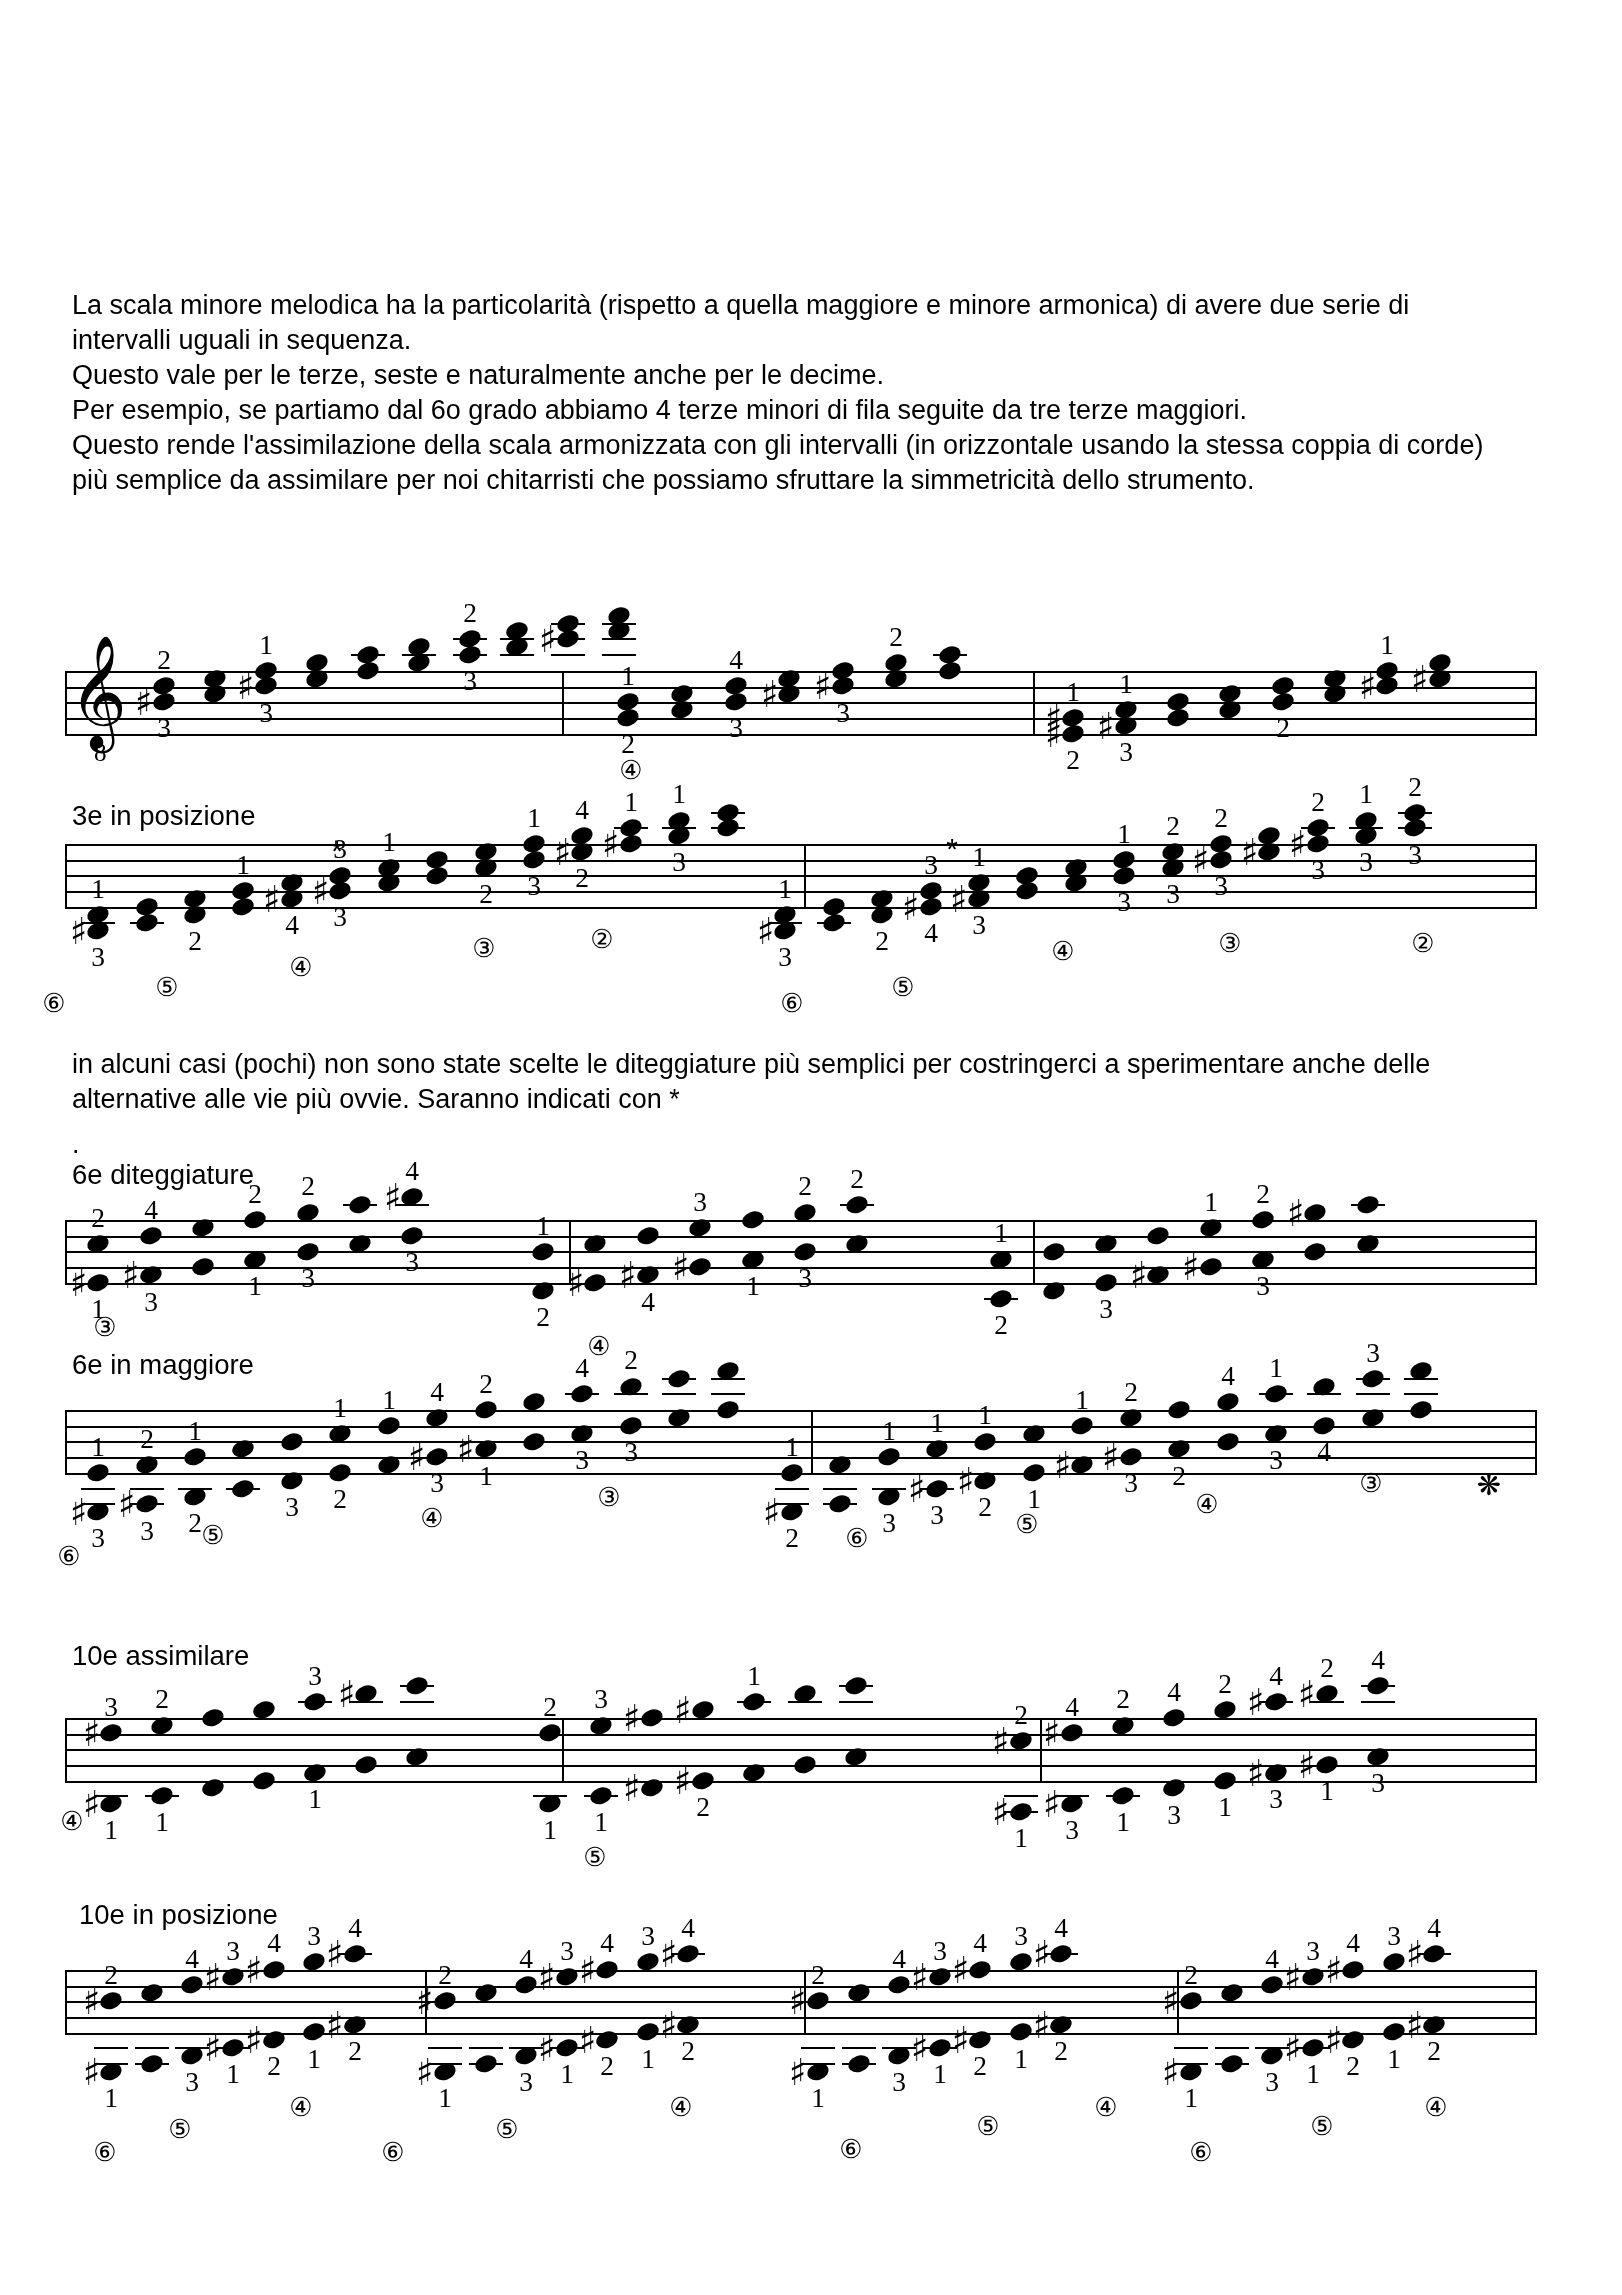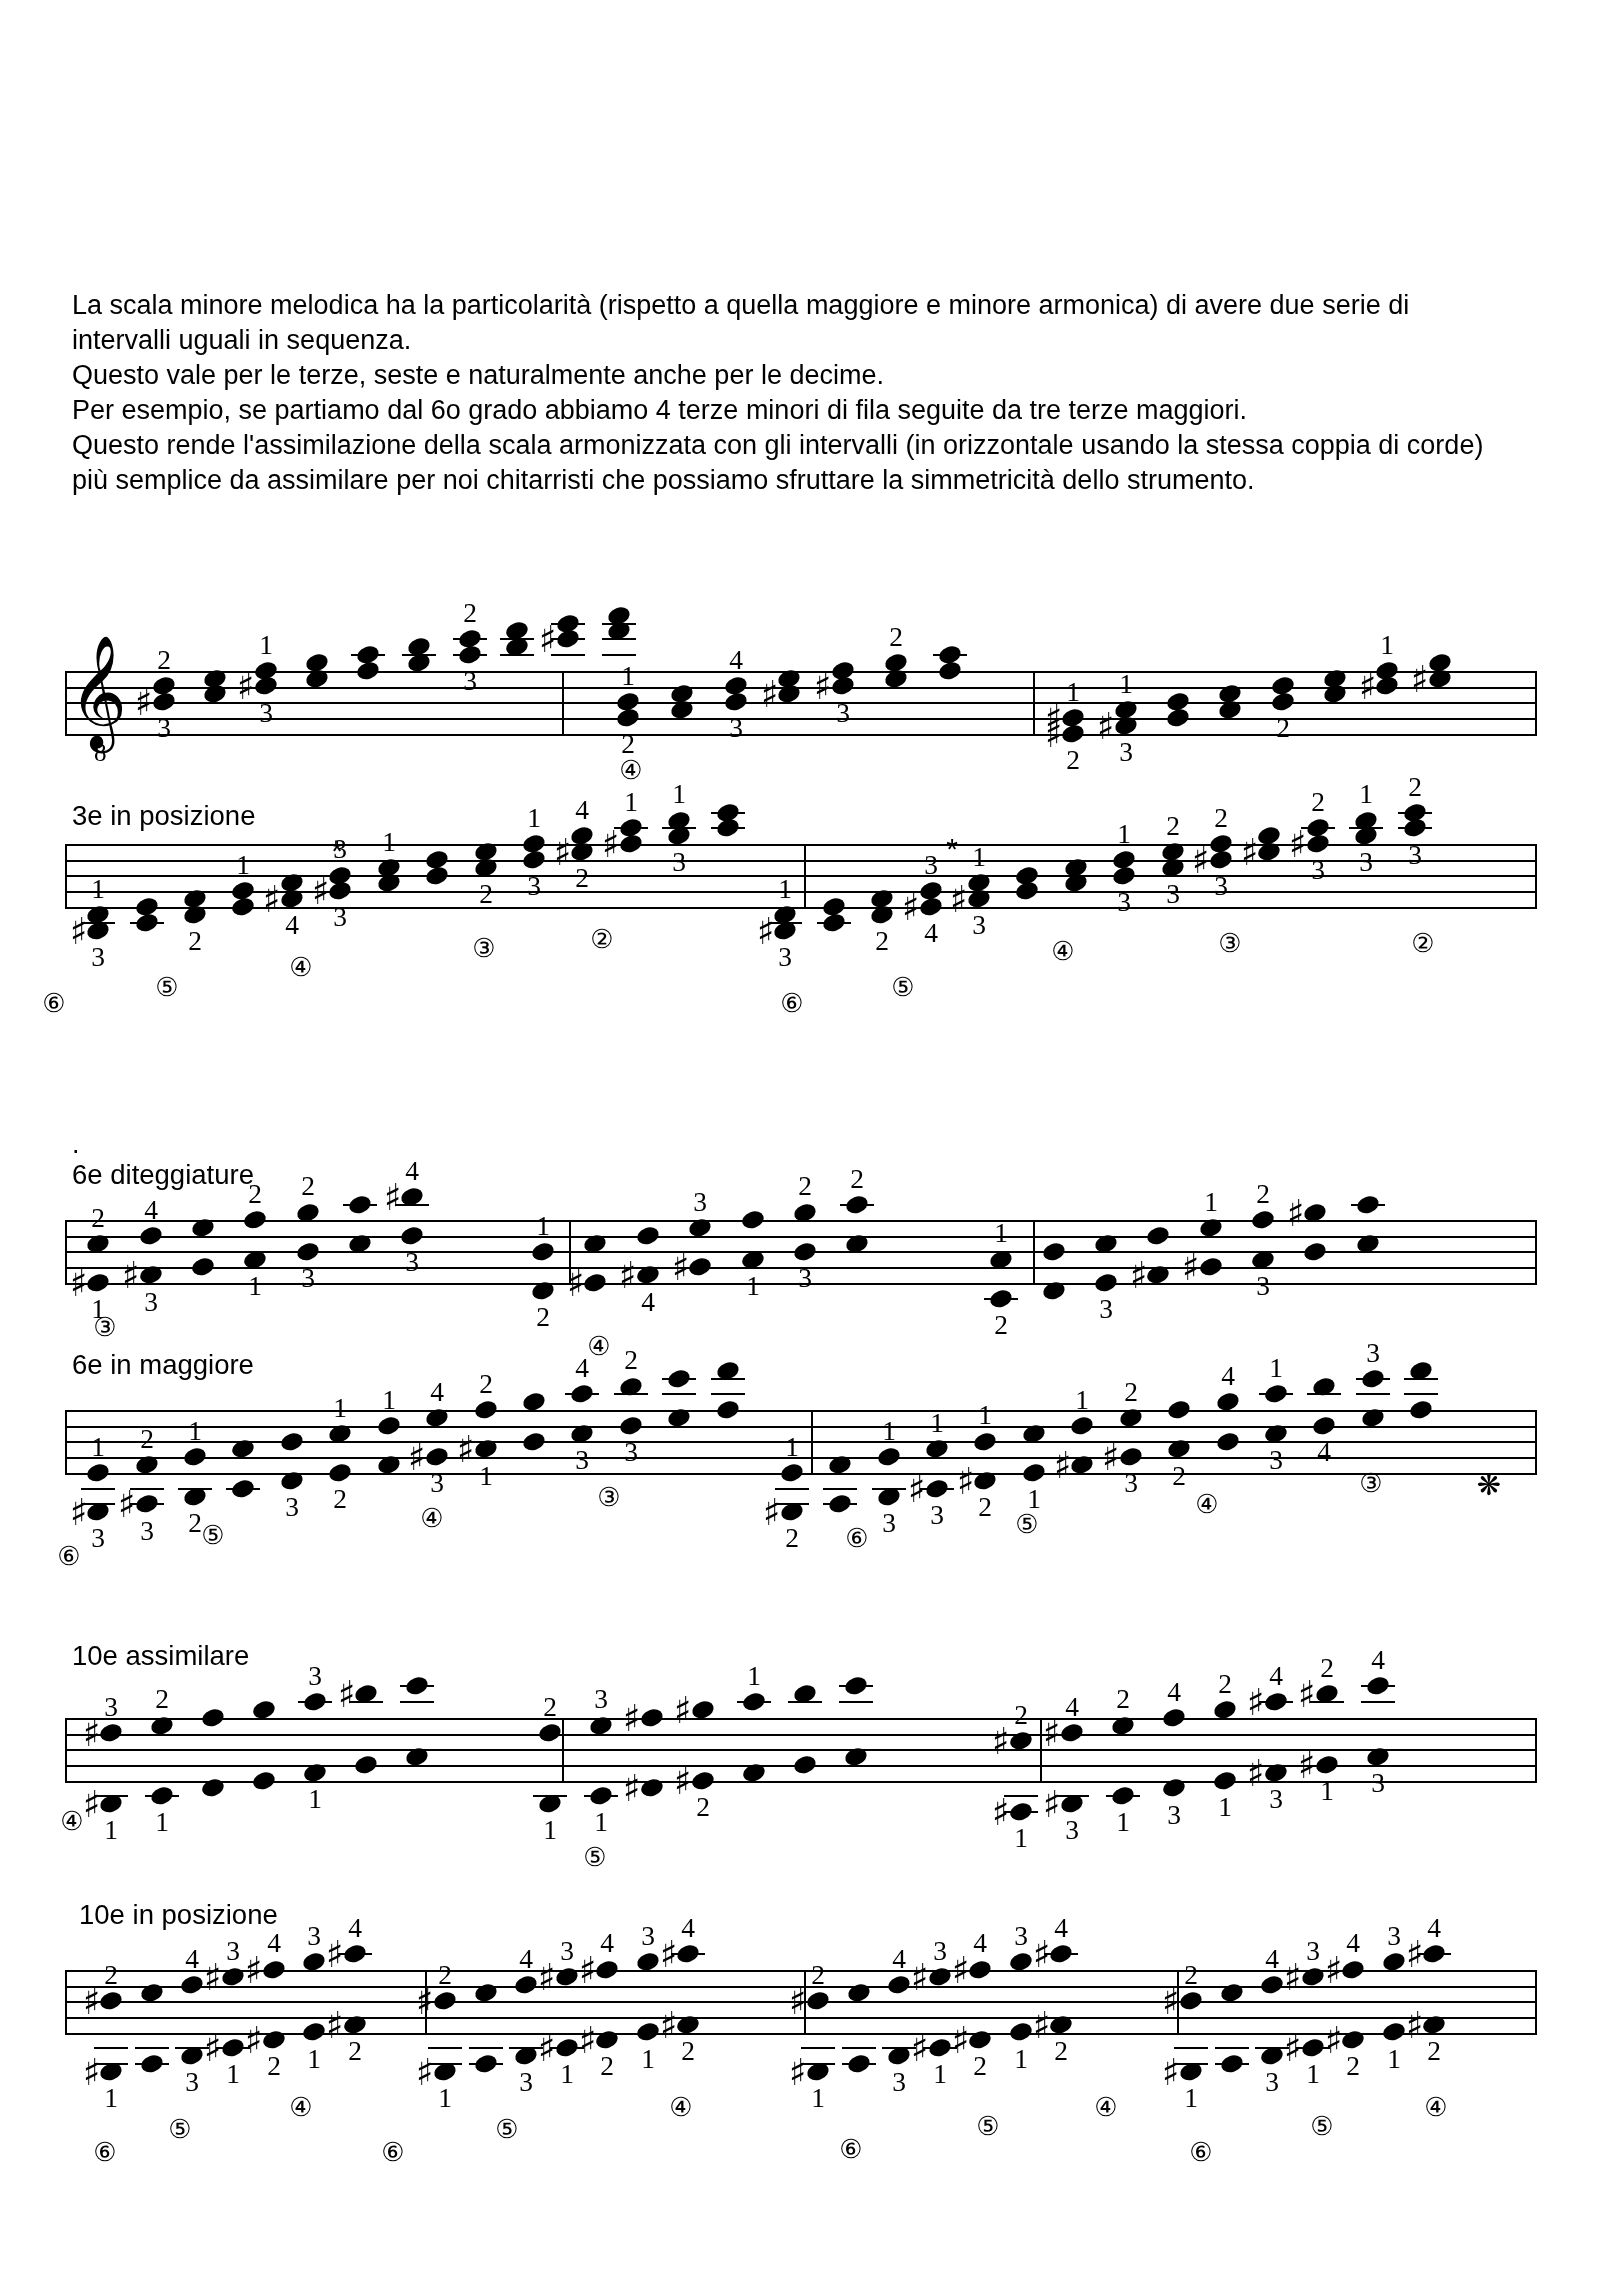--- a/index.html
+++ b/index.html
@@ -171,20 +171,21 @@
 <body>
 
 <div class="page">
 
 
   <div class="body-block" id="intro-text">La scala minore melodica ha la particolarità (rispetto a quella maggiore e minore armonica) di avere due serie di intervalli uguali in sequenza.
 Questo vale per le terze, seste e naturalmente anche per le decime.
 Per esempio, se partiamo dal 6o grado abbiamo 4 terze minori di fila seguite da tre terze maggiori.
 Questo rende l'assimilazione della scala armonizzata con gli intervalli (in orizzontale usando la stessa coppia di corde) più semplice da assimilare per noi chitarristi che possiamo sfruttare la simmetricità dello strumento.</div>
 
+  <div class="body-block" id="note-text">in alcuni casi (pochi) non sono state scelte le diteggiature più semplici per costringerci a sperimentare anche delle alternative alle vie più ovvie. Saranno indicati con *</div>
   <div class="body-block" id="dot-text">.</div>
 
   <div class="section-label" style="left:72px; top:802px;">3e in posizione</div>
   <div class="section-label" style="left:72px; top:1161px;">6e diteggiature</div>
   <div class="section-label" style="left:72px; top:1351px;">6e in maggiore</div>
   <div class="section-label" style="left:72px; top:1642px;">10e assimilare</div>
   <div class="section-label" style="left:79px; top:1901px;">10e in posizione</div>
 
   <div class="system" id="sys-1" style="top:671px;">
     <div class="staff">

